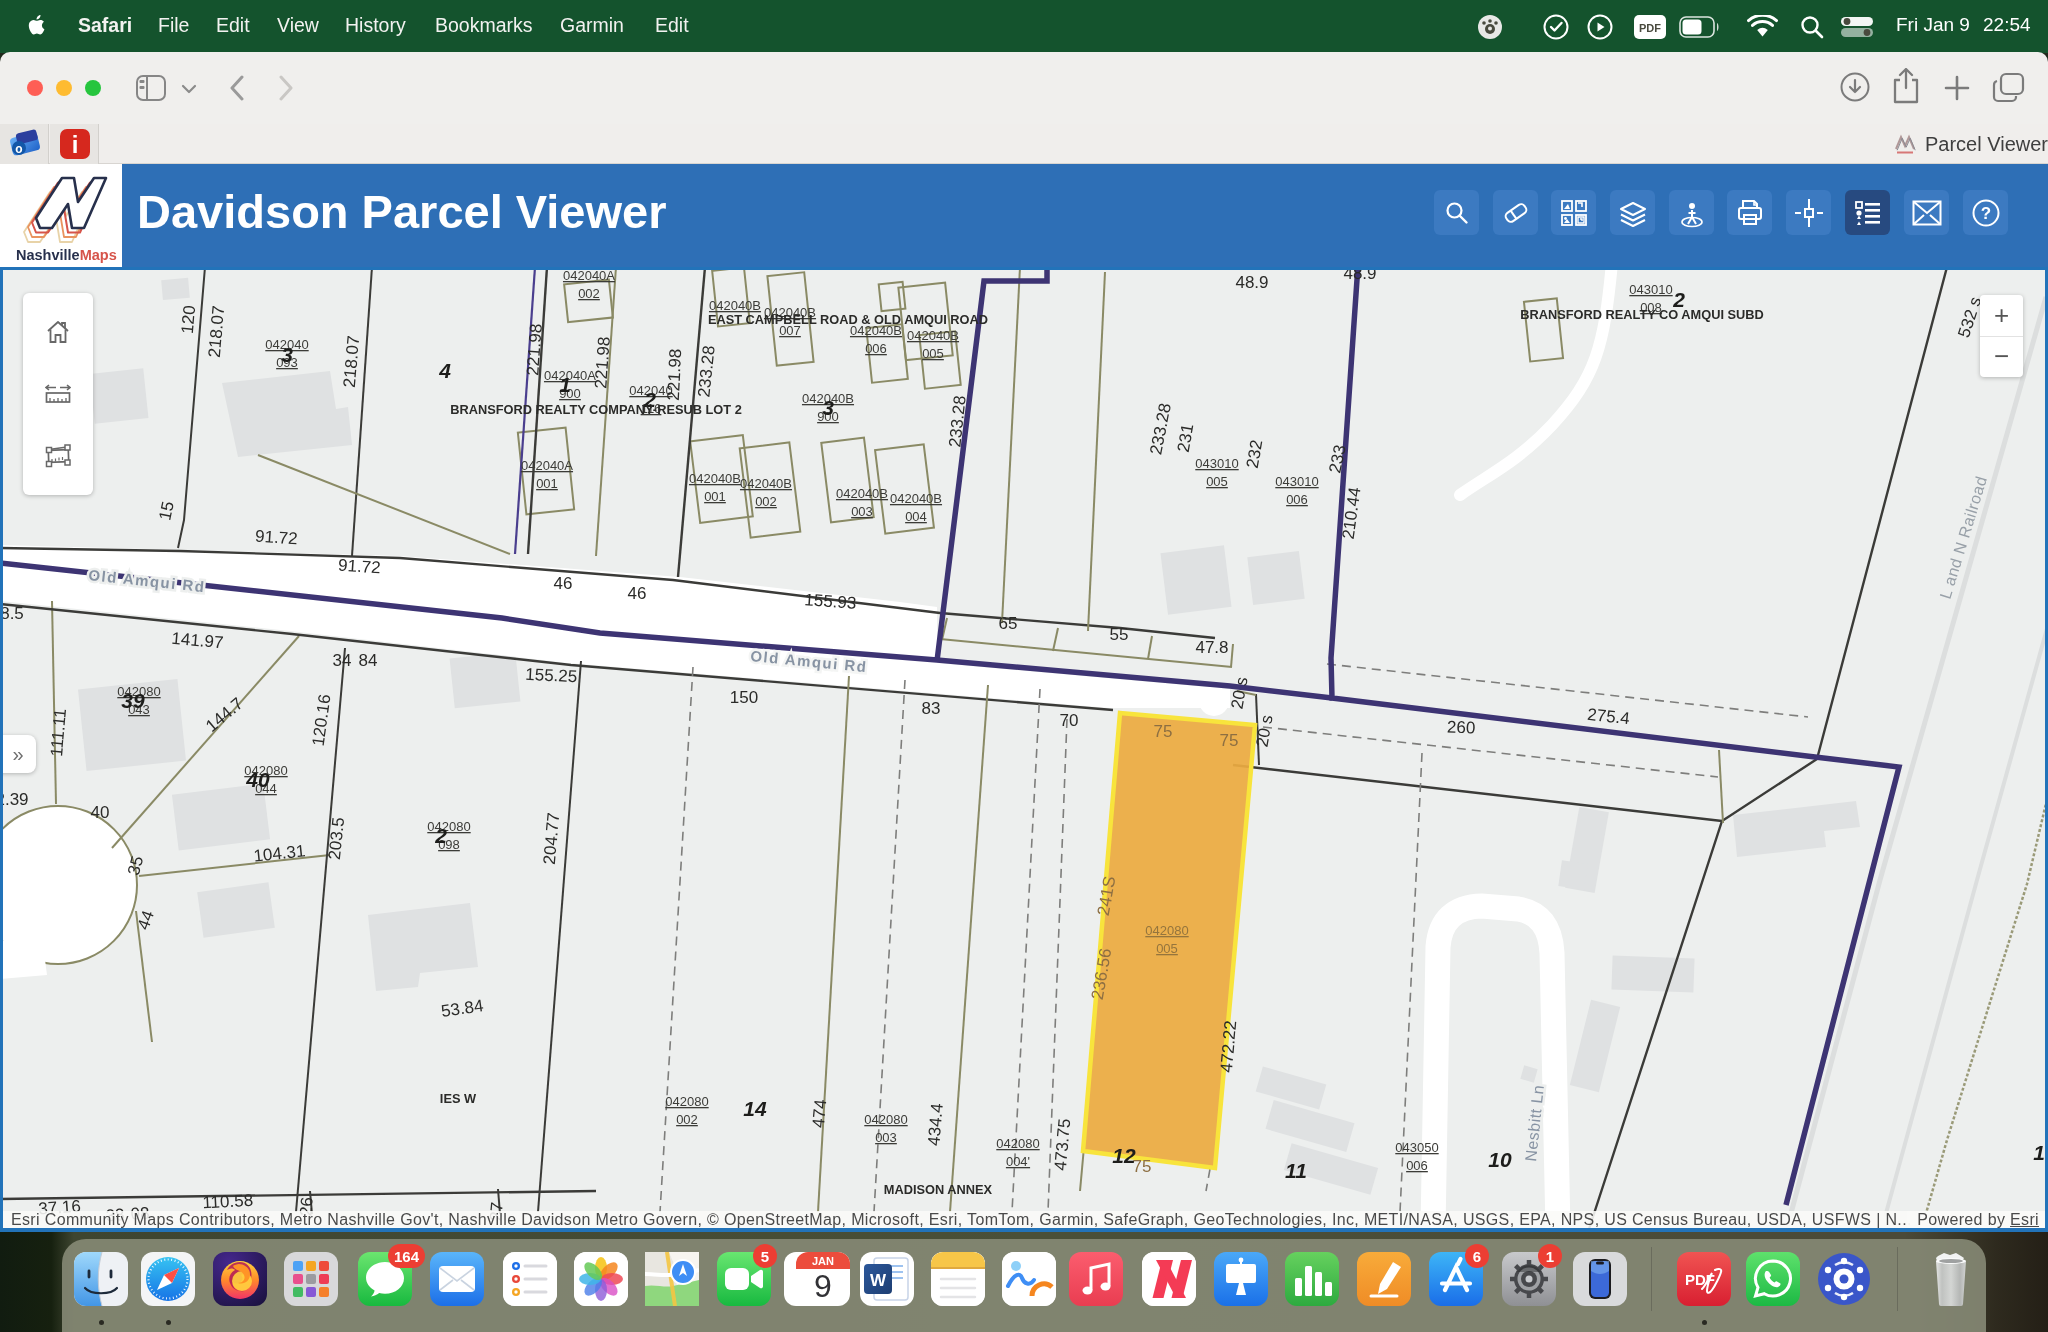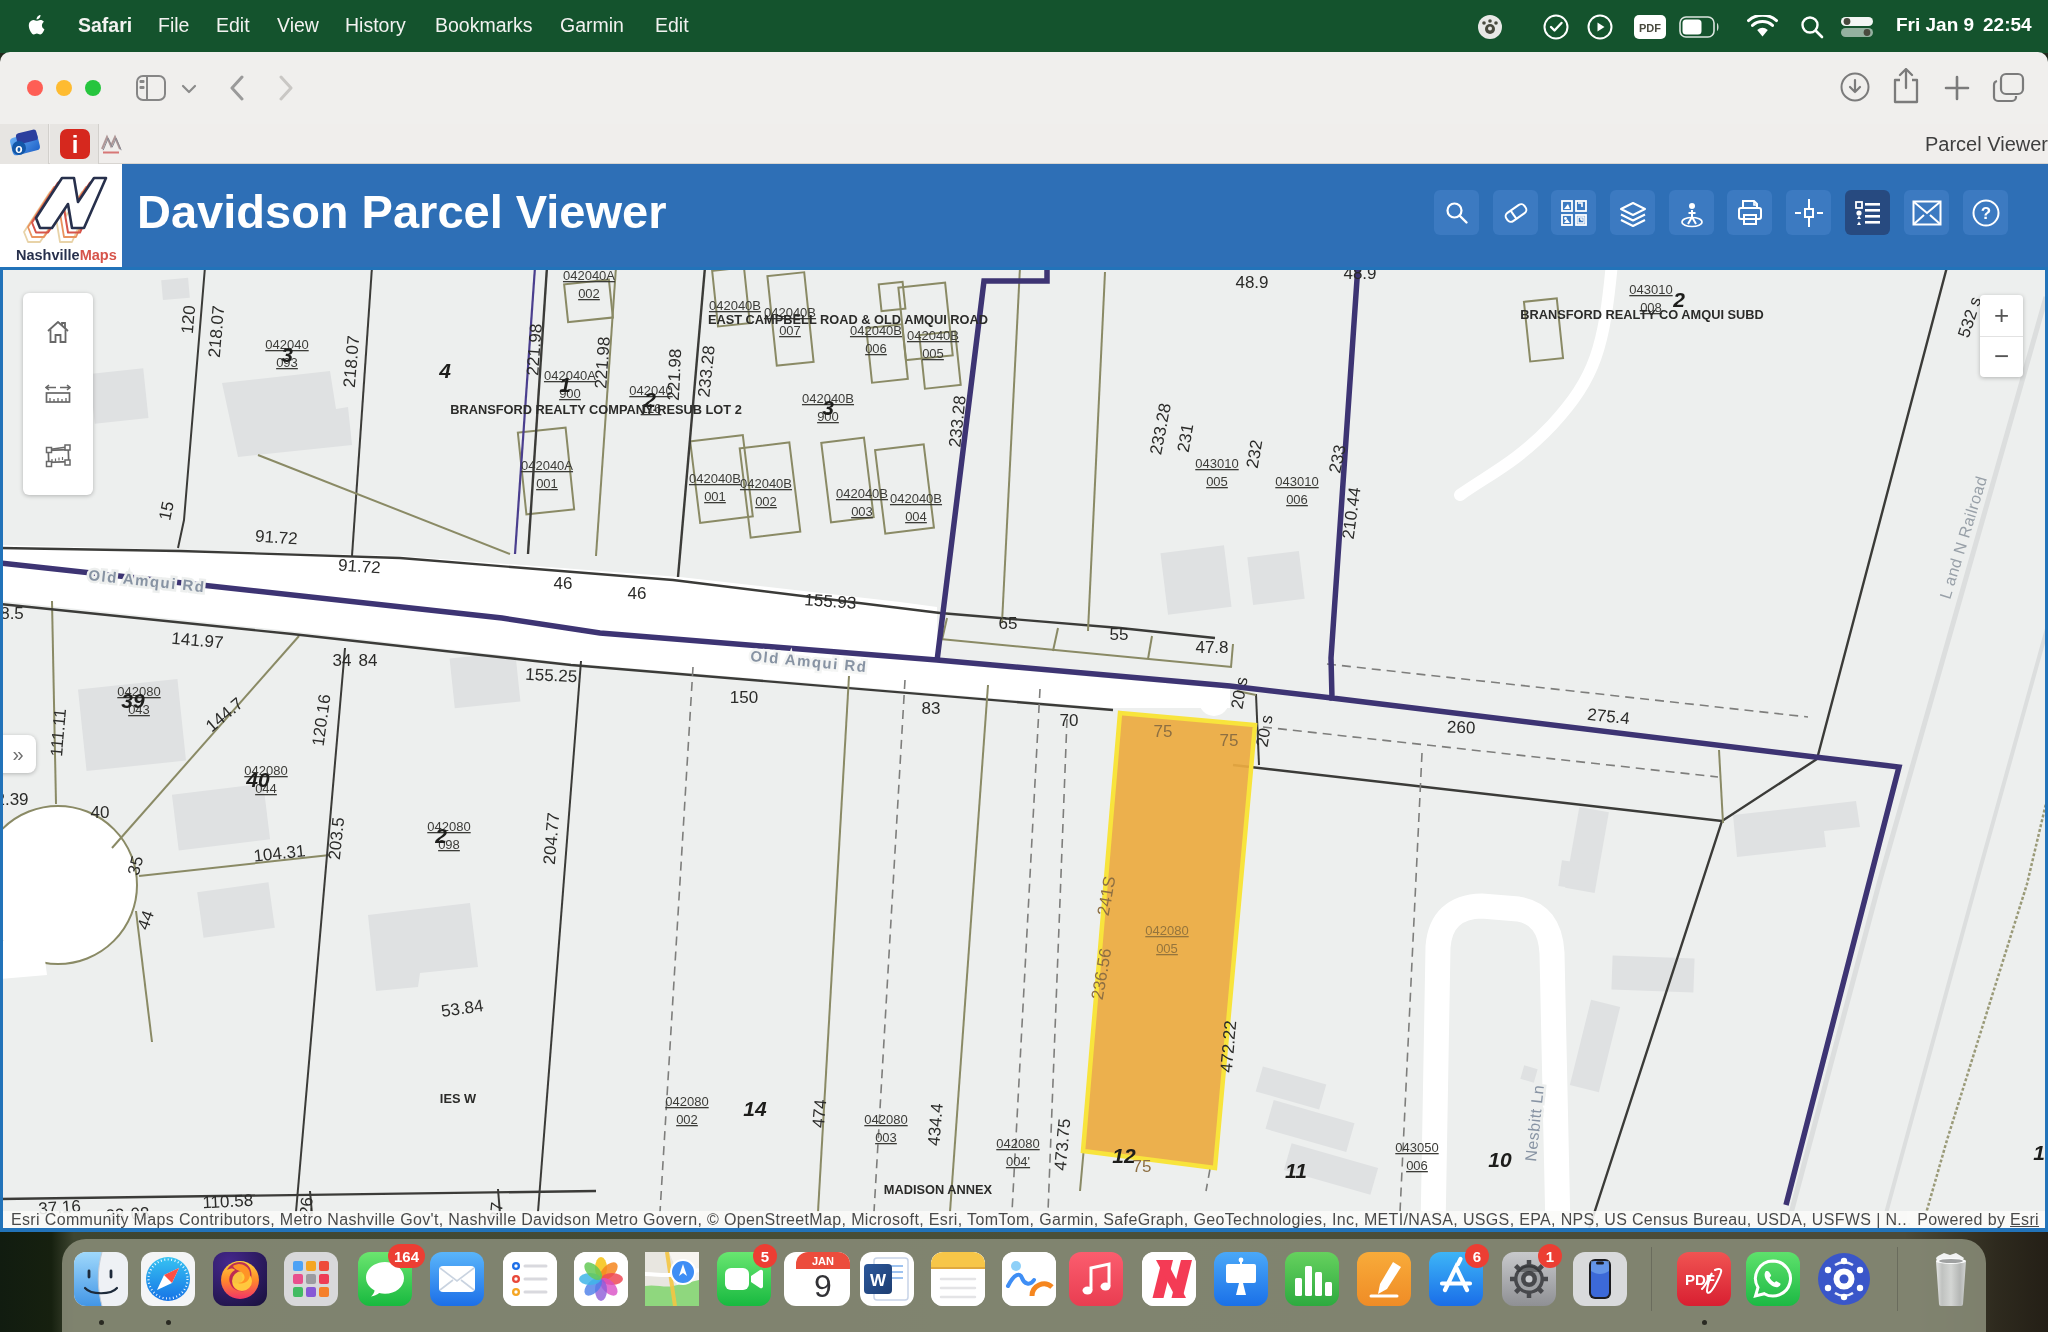--- a/index.html
+++ b/index.html
@@ -4,32 +4,32 @@
 <style>
   * { margin:0; padding:0; box-sizing:border-box; }
   html,body { width:2048px; height:1332px; overflow:hidden; font-family:"Liberation Sans", sans-serif; }
   #screen { position:relative; width:2048px; height:1332px; background:#20291c; }
   
   #menubar { position:absolute; left:0; top:0; width:2048px; height:53px; background:#14532d; color:#fff; }
   #menubar .apple { position:absolute; left:28px; top:15px; }
   #menubar .mi { position:absolute; top:14px; font-size:19.5px; color:#f2f2f0;}
   #menubar .mi.b { font-weight:bold; }
   #mright svg, #mright span { position:absolute; }
-  #mright .clock { font-size:19px; color:#fff; font-weight:700; }
+  #mright .clock { font-size:19px; color:#fff; font-weight:400; }
   
   #toolbar { position:absolute; left:0; top:52px; width:2048px; height:72px; background:#f0efed;
     border-radius:10px 10px 0 0; }
   .tl { position:absolute; top:80px; width:16px; height:16px; border-radius:50%; }
   #urlbar { position:absolute; left:610px; top:18px; width:828px; height:37px; background:#eae8e6;
     border:1px solid #dcdad6; border-radius:10px; display:flex; align-items:center; }
   #urltext { position:absolute; left:0; right:0; text-align:center; font-size:20px; color:#3b3b3b;}
   
   #tabbar { position:absolute; left:0; top:124px; width:2048px; height:40px; background:#f0eeec; border-bottom:1px solid #d8d5d1;}
   .pintab { position:absolute; top:0; width:49px; height:40px; background:#e7e5e2; border-right:1px solid #d2d0cc;}
-  #tabtitle { position:absolute; left:100px; right:0; top:0; height:40px; display:flex; justify-content:space-between; align-items:center; font-size:20px; color:#3f3f3f;}
+  #tabtitle { position:absolute; left:100px; right:0; top:0; height:40px; display:flex; justify-content:flex-end; align-items:center; font-size:20px; color:#3f3f3f;}
   
   #appheader { position:absolute; left:0; top:164px; width:2048px; height:103px; background:#2e6fb6; }
   #logobox { position:absolute; left:0; top:0; width:122px; height:103px; background:#fff; }
   #apptitle { position:absolute; left:137px; top:20px; color:#fff; font-size:47px; font-weight:bold; letter-spacing:0px;}
   .hbtn { position:absolute; top:26px; width:45px; height:45px; background:#3c7ac1; border-radius:6px; display:flex; align-items:center; justify-content:center;}
   .hbtn.active { background:#274a80; }
   
   #map { position:absolute; left:0; top:267px; width:2048px; height:965px; background:#edefee;
      border:3px solid #2273b9; }
   #mapsvg { position:absolute; left:-3px; top:-3px; }

